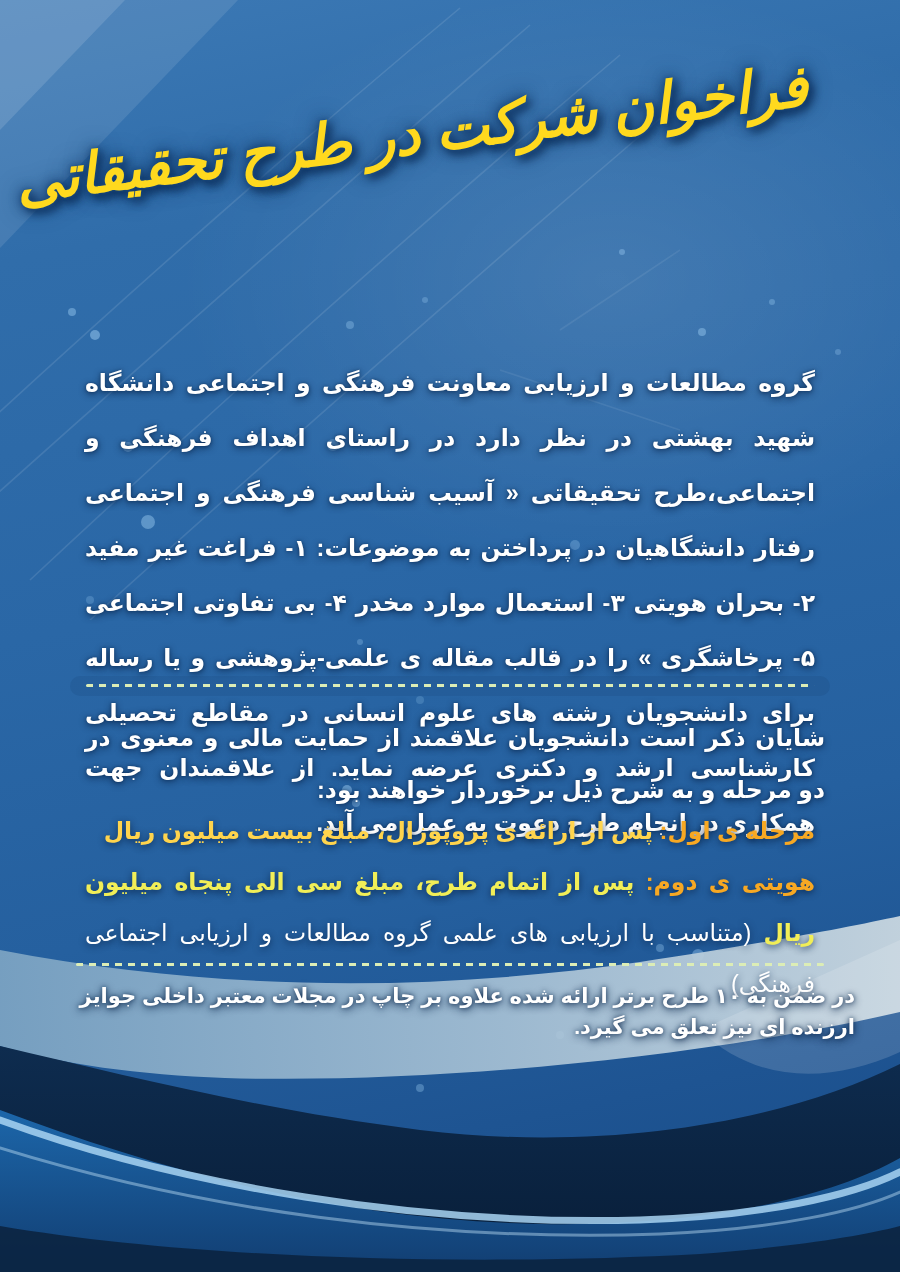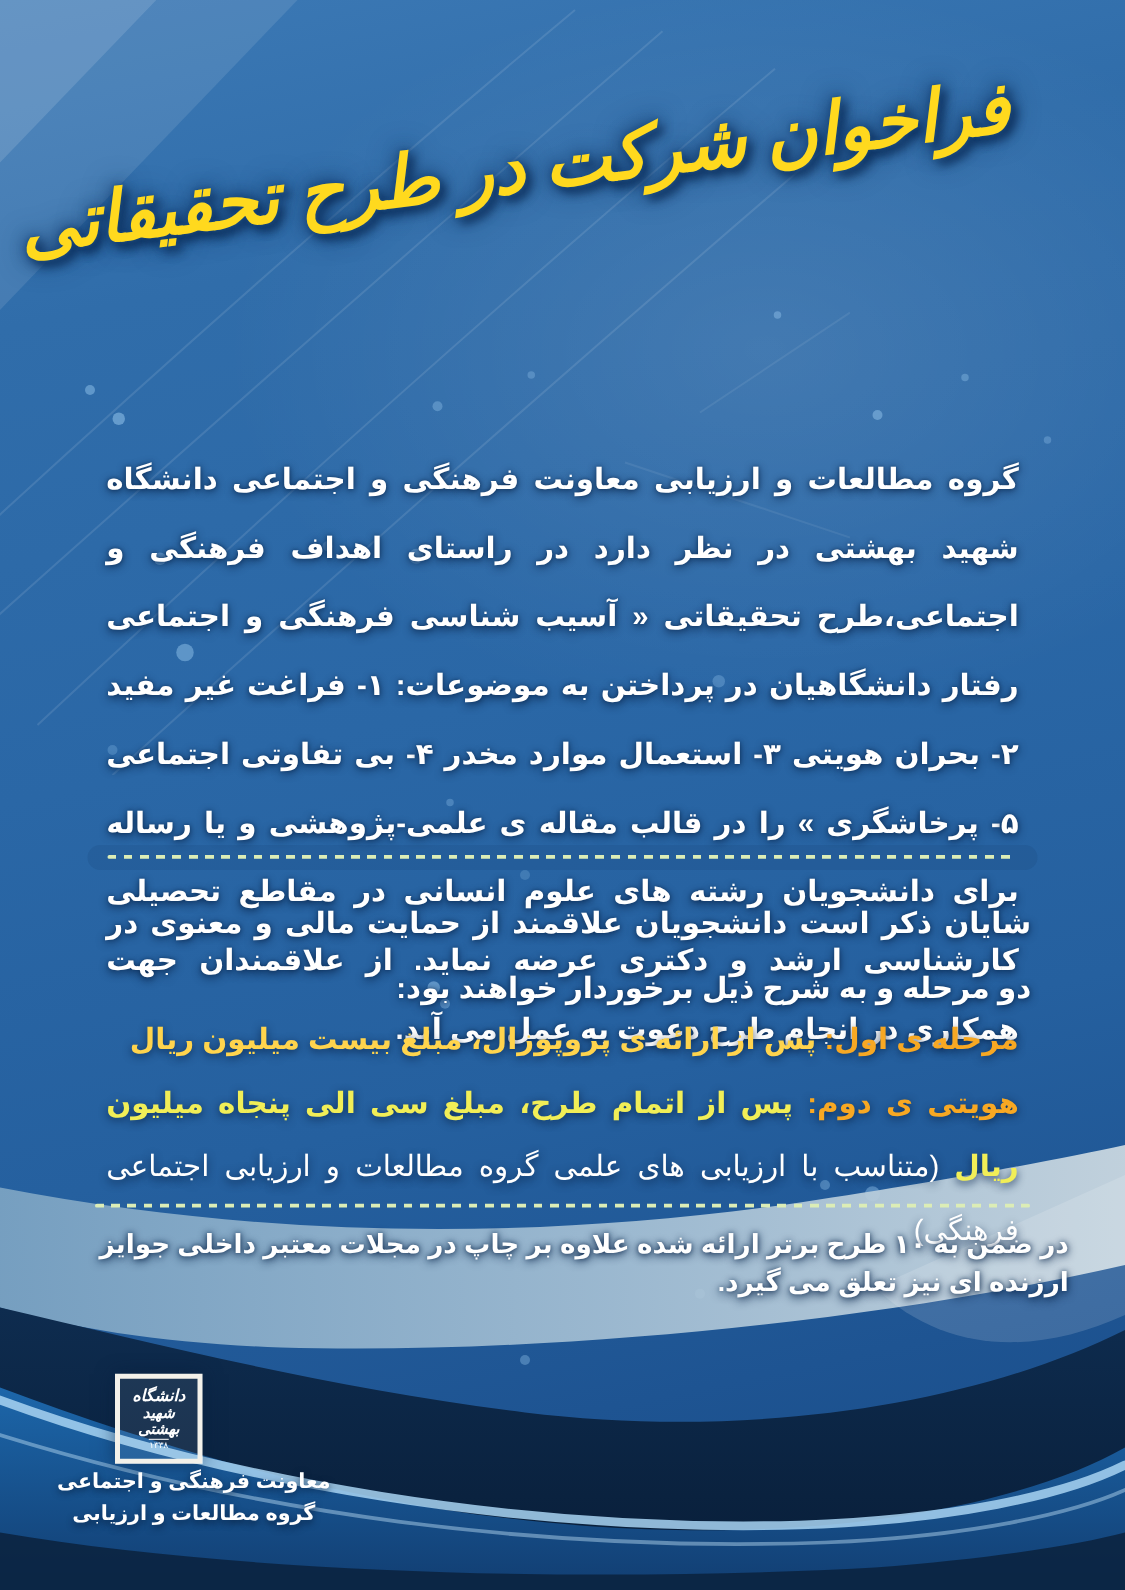--- a/index.html
+++ b/index.html
@@ -198,24 +198,14 @@
       <span class="stage-label">هویتی ی دوم:</span>
       <span class="stage2-text">پس از اتمام طرح، مبلغ سی الی پنجاه میلیون ریال</span>
       <span class="stage-note">(متناسب با ارزیابی های علمی گروه مطالعات و ارزیابی اجتماعی فرهنگی)</span>
     </p>
   </div>
 
   <div class="sep sep2"></div>
 
   <p class="bonus">در ضمن به ۱۰ طرح برتر ارائه شده علاوه بر چاپ در مجلات معتبر داخلی جوایز ارزنده ای نیز تعلق می گیرد.</p>
 
-  <div class="logo">
-    <span class="l1">دانشگاه</span>
-    <span class="l2">شهید</span>
-    <span class="l3">بهشتی</span>
-    <span class="yr">۱۳۳۸</span>
-  </div>
-  <div class="dept">
-    <div>معاونت فرهنگی و اجتماعی</div>
-    <div>گروه مطالعات و ارزیابی</div>
-  </div>
 
 </div>
 
 </body></html>

